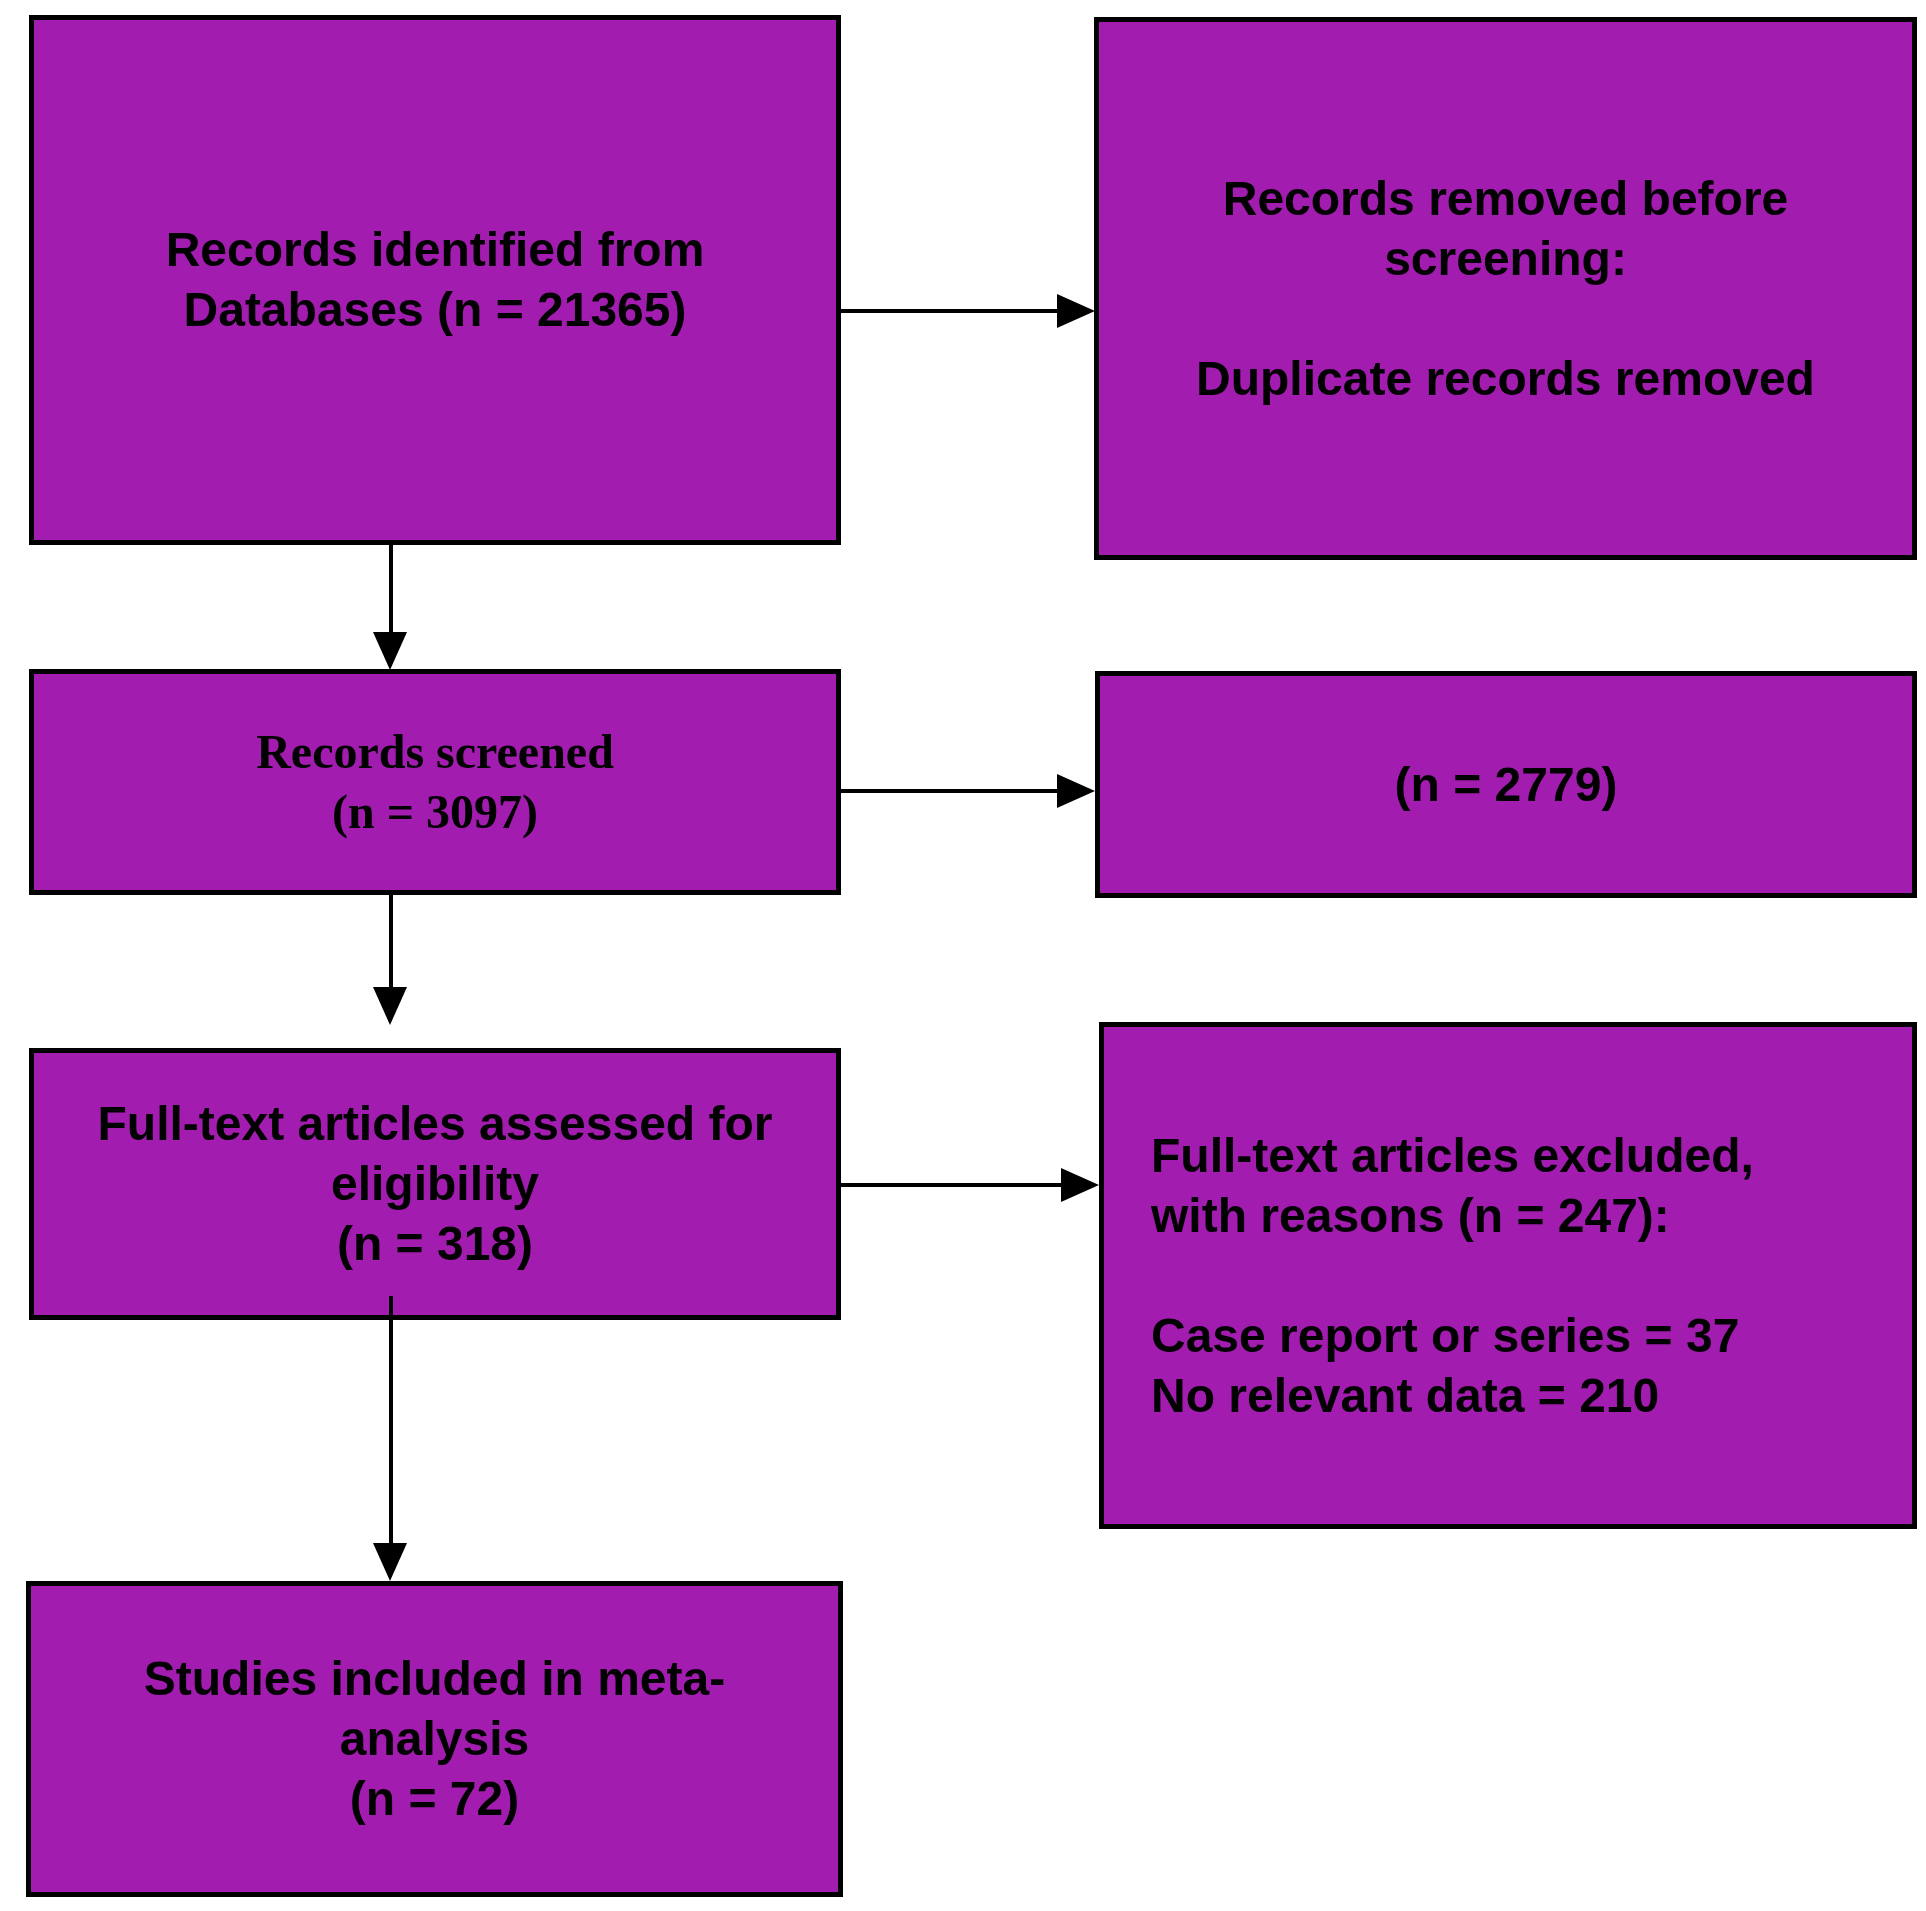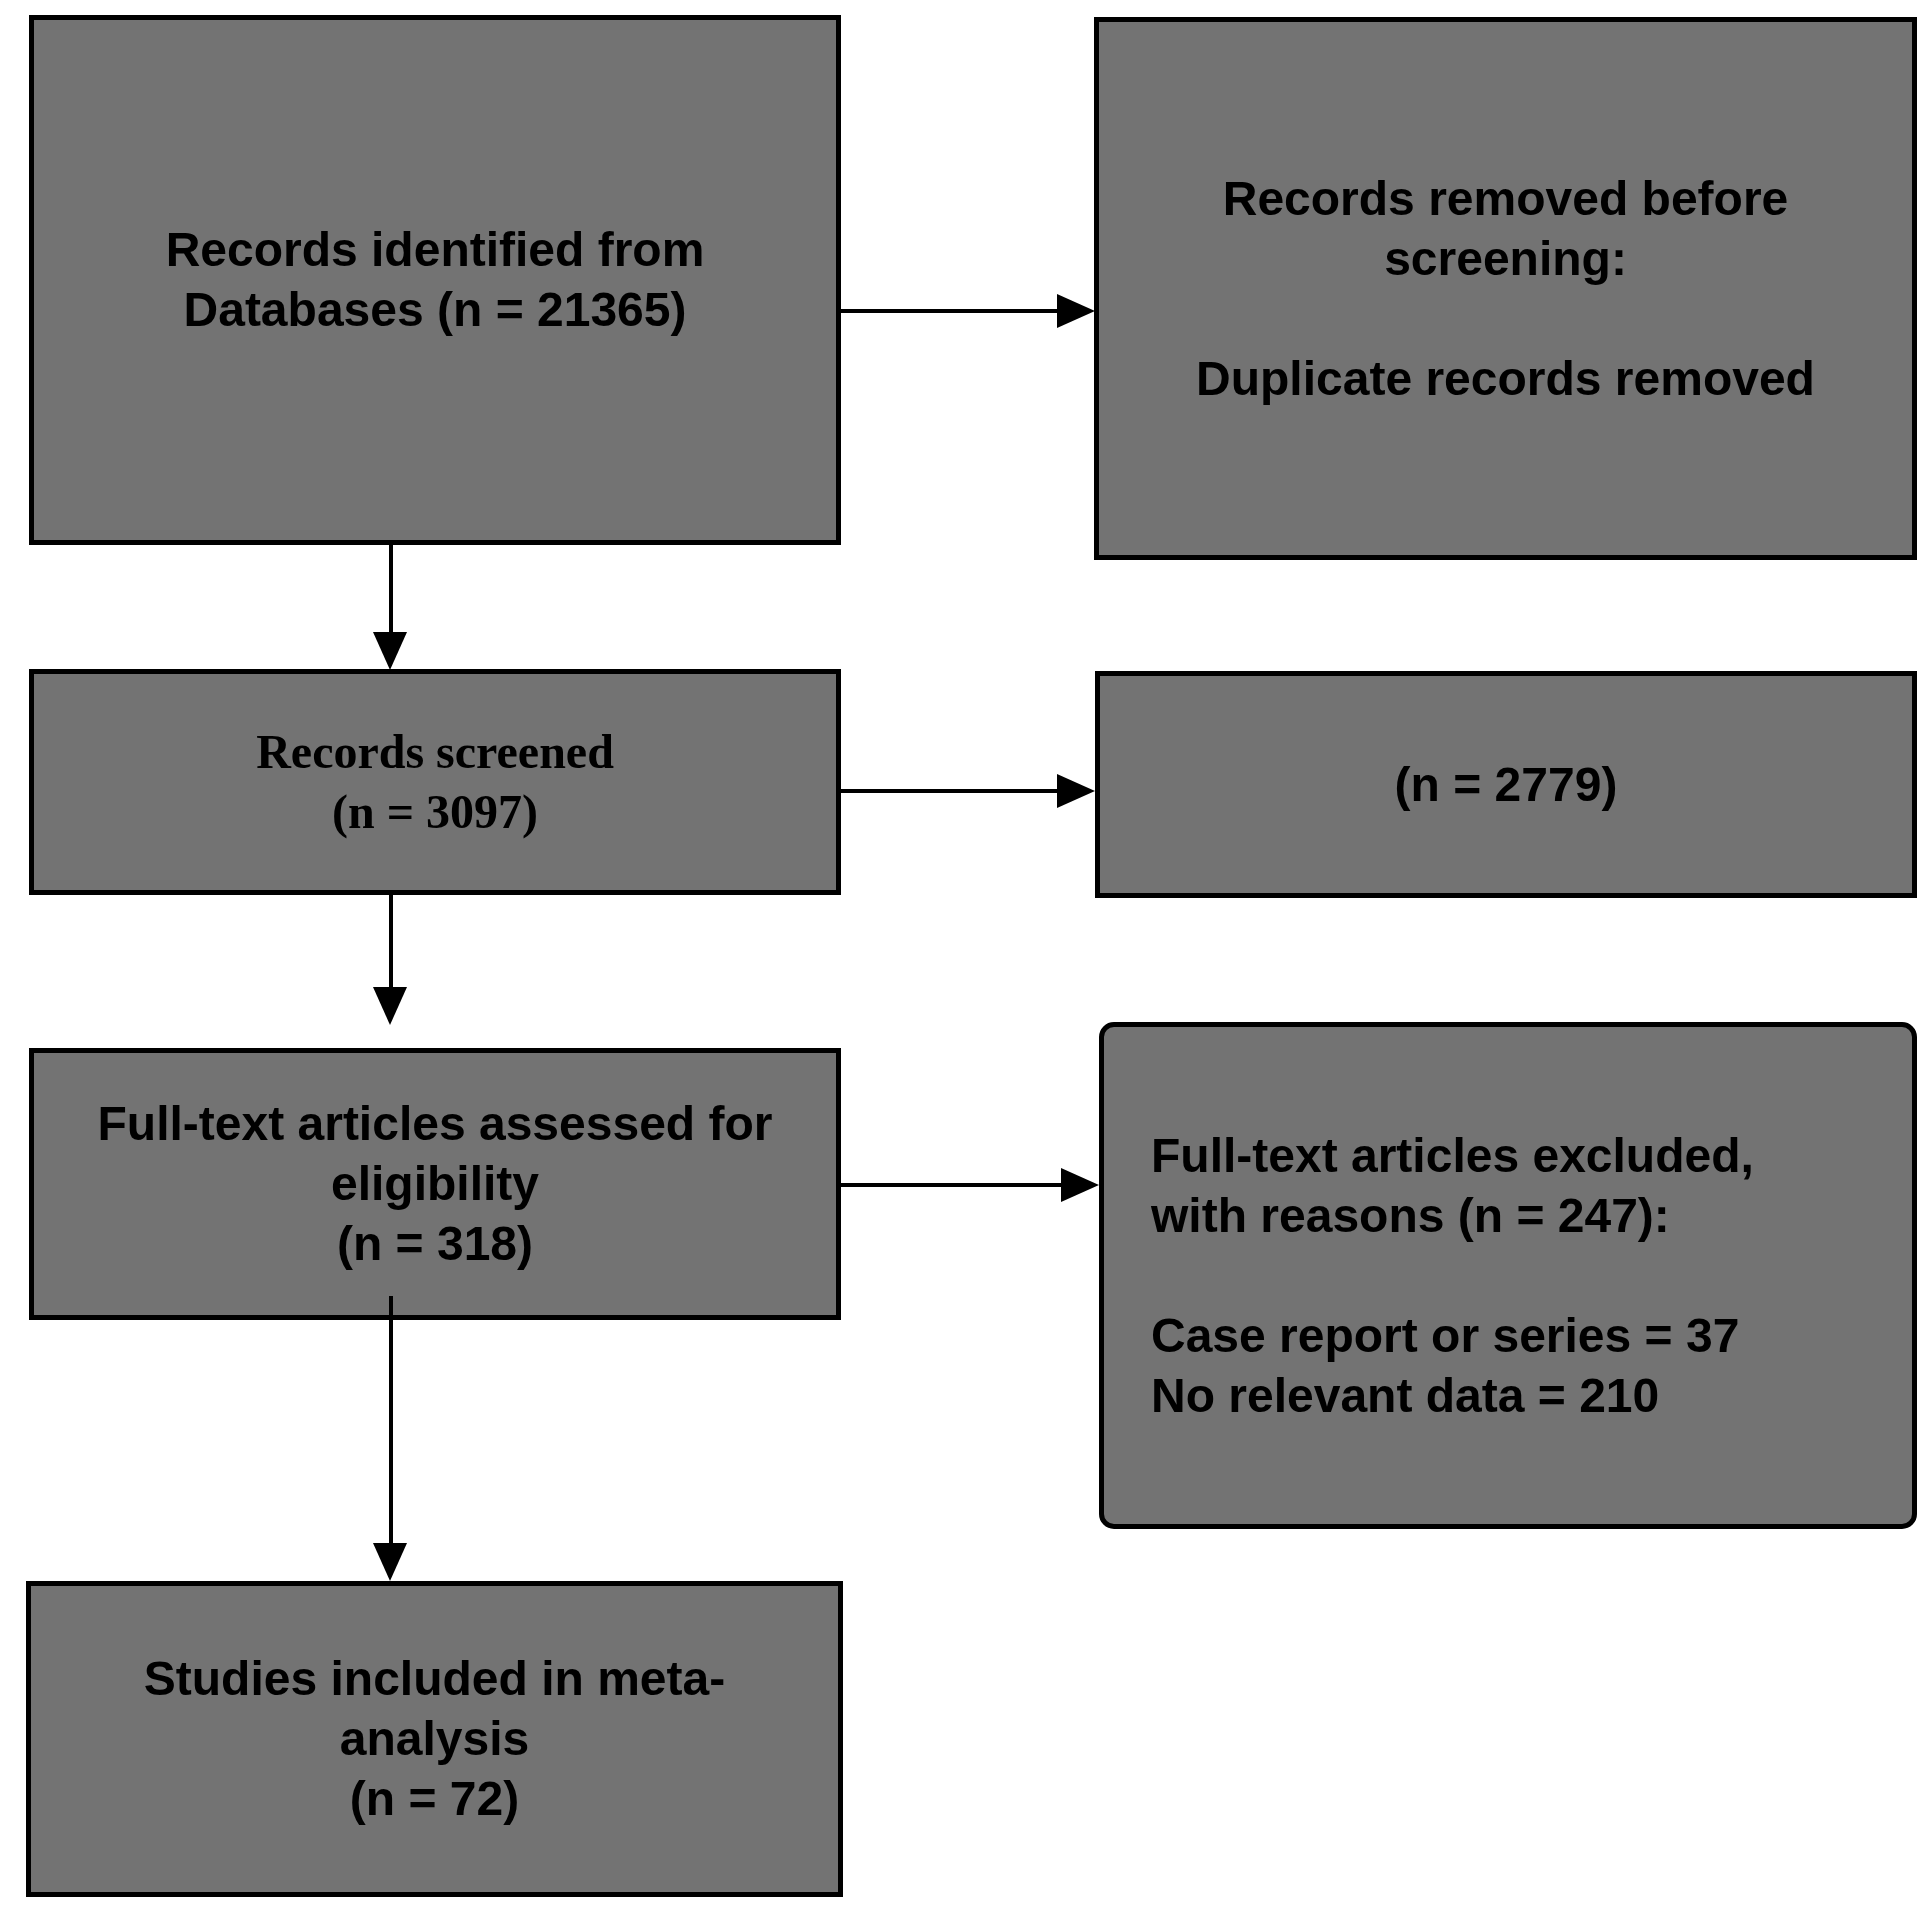--- a/index.html
+++ b/index.html
@@ -7,21 +7,21 @@
     position: relative;
     width: 1926px;
     height: 1912px;
     background: #ffffff;
     font-family: "Liberation Sans", sans-serif;
   }
   .fbox {
     position: absolute;
     box-sizing: border-box;
     border: 5.2px solid #000000;
-    background: #737373;
+    background: #a21caf;
     display: flex;
     align-items: center;
     justify-content: center;
   }
   .lines { width: 100%; }
   .tline {
     font-size: 48px;
     font-weight: bold;
     color: #000000;
     line-height: 60px;
@@ -32,21 +32,21 @@
   .fbox.left-align .tline { text-align: left; }
   .fbox.left-align .lines { padding-left: 47px; padding-right: 13px; }
   .fbox.left-align .tline { white-space: normal; }
 
   
   #box-identification   { left: 29px;   top: 15px;   width: 812px; height: 530px; }
   #box-removed          { left: 1094px; top: 17px;   width: 823px; height: 543px; }
   #box-screened         { left: 29px;   top: 669px; width: 812px; height: 226px; font-family: Liberation Serif, serif; }
   #box-excluded         { left: 1095px; top: 671px; width: 822px; height: 227px; }
   #box-fulltext         { left: 29px;   top: 1048px; width: 812px; height: 272px; }
-  #box-fulltext-excl    { left: 1099px; top: 1022px; width: 818px; height: 507px; border-radius: 15px; }
+  #box-fulltext-excl    { left: 1099px; top: 1022px; width: 818px; height: 507px; }
   #box-included         { left: 26px;   top: 1581px; width: 817px; height: 316px; }
 
   
   .shaft { position: absolute; background: #000000; }
   .head  { position: absolute; width: 0; height: 0; }
   .head-right { border-top: 17.6px solid transparent; border-bottom: 17.6px solid transparent; border-left: 38px solid #000000; }
   .head-down  { border-left: 17.6px solid transparent; border-right: 17.6px solid transparent; border-top: 38px solid #000000; }
 
   #arrow-a-b-shaft { left: 841px; top: 309px;  width: 218px; height: 3.9px; }
   #arrow-a-b-head  { left: 1057px; top: 294px; }

